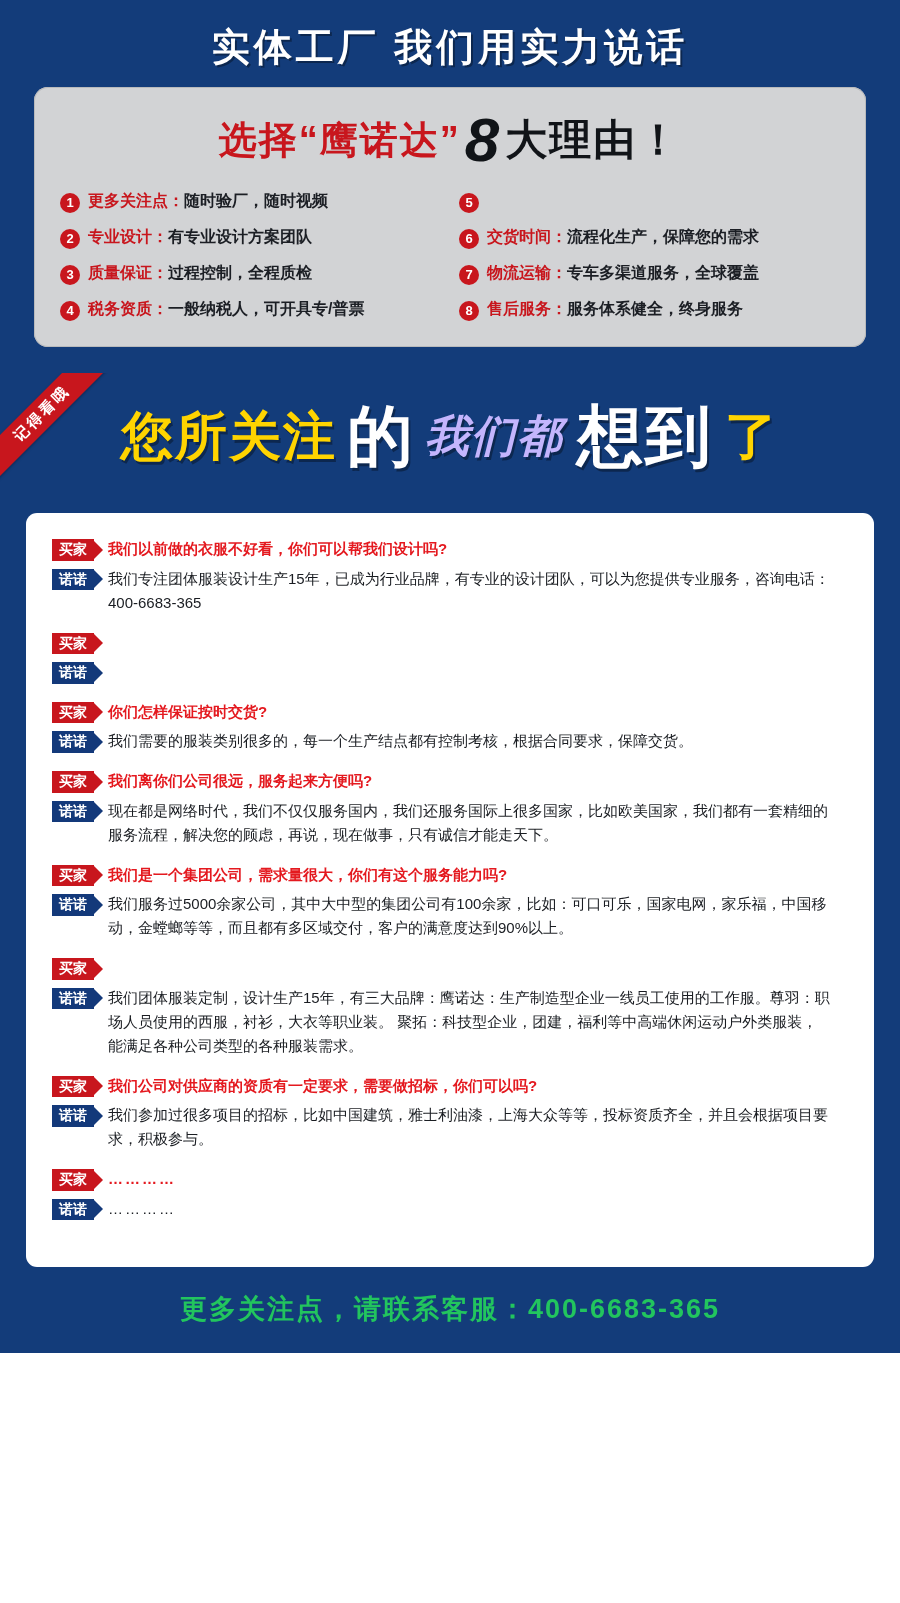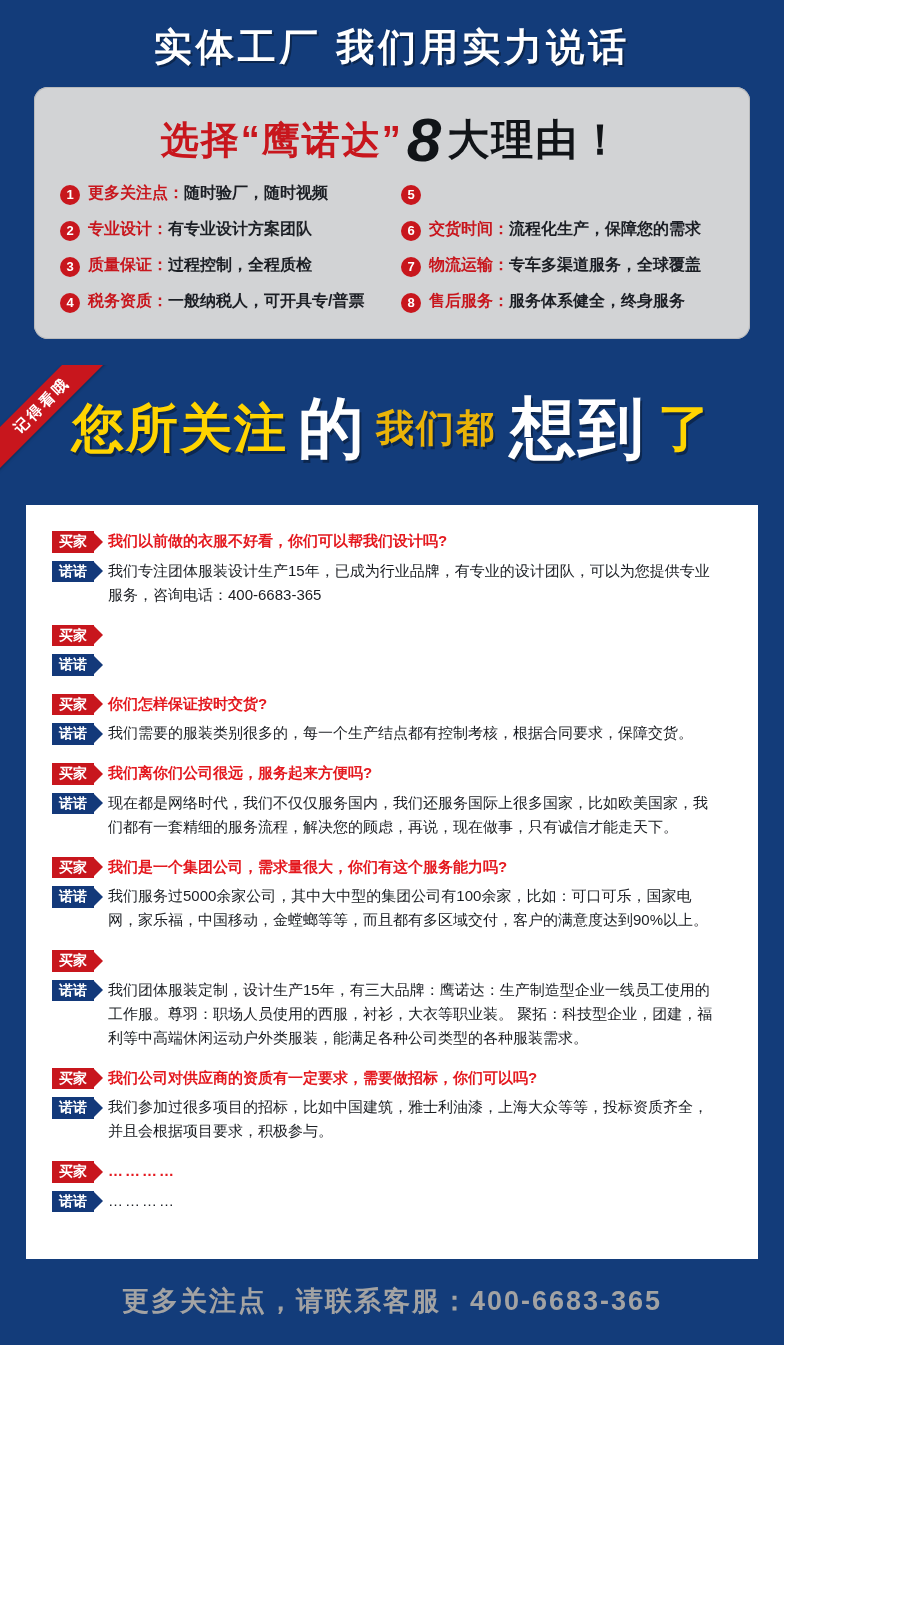--- a/index.html
+++ b/index.html
@@ -6,21 +6,21 @@
     margin: 0;
     padding: 0;
     background: #ffffff;
   }
   body {
     width: 900px;
     font-family: "Liberation Sans", "DejaVu Sans", sans-serif;
     -webkit-font-smoothing: antialiased;
   }
   .page {
-    width: 784px;
+    width: 900px;
     min-height: 1603px;
     position: relative;
     background: #ffffff;
   }
 
   
   .sec-reasons {
     background: #133c7a;
     padding: 14px 0 26px 0;
   }
@@ -36,21 +36,21 @@
   .reasons-card {
     margin: 0 34px;
     background: #d2d3d5;
     border-radius: 14px;
     padding: 22px 26px 26px 26px;
     box-shadow: inset 0 0 0 1px #b9babc;
   }
   .reasons-head {
     text-align: center;
     white-space: nowrap;
-    margin-bottom: 12px;
+    margin-bottom: 20px;
   }
   .reasons-head .rh-red {
     color: #c8161d;
     font-size: 38px;
     font-weight: bold;
     letter-spacing: 2px;
     vertical-align: middle;
   }
   .reasons-head .rh-num {
     color: #111418;
@@ -136,28 +136,29 @@
   }
   .qa-head span {
     font-weight: bold;
     letter-spacing: 2px;
     line-height: 1;
     vertical-align: middle;
     text-shadow: 2px 3px 0 rgba(0,0,0,0.35);
   }
   .qh-1 { color: #ffd400; font-size: 52px; }
   .qh-2 { color: #ffffff; font-size: 66px; margin: 0 10px; }
-  .qh-3 { color: #eab308; font-size: 38px; }
+  .qh-3 { color: #c4b5fd; font-size: 44px; font-style: italic; }
   .qh-4 { color: #ffffff; font-size: 66px; margin: 0 6px 0 14px; }
   .qh-5 { color: #ffd400; font-size: 52px; margin-left: 6px; }
 
   .qa-card {
     margin: 0 26px;
     background: #ffffff;
     padding: 24px 42px 30px 26px;
+    border-radius: 11px;
   }
   .qa-block {
     margin-bottom: 16px;
   }
   .qa-line {
     display: flex;
     align-items: flex-start;
     margin-bottom: 6px;
   }
   .tag {
@@ -196,21 +197,21 @@
     font-size: 15px;
     line-height: 1.6;
   }
   .dots {
     letter-spacing: 2px;
   }
 
   
   .qa-footer {
     text-align: center;
-    color: #a3a3a3;
+    color: #22c55e;
     font-size: 27px;
     font-weight: bold;
     letter-spacing: 2px;
     padding: 24px 0 26px 0;
   }
 </style>
 </head>
 <body>
 
 <div class="page">

